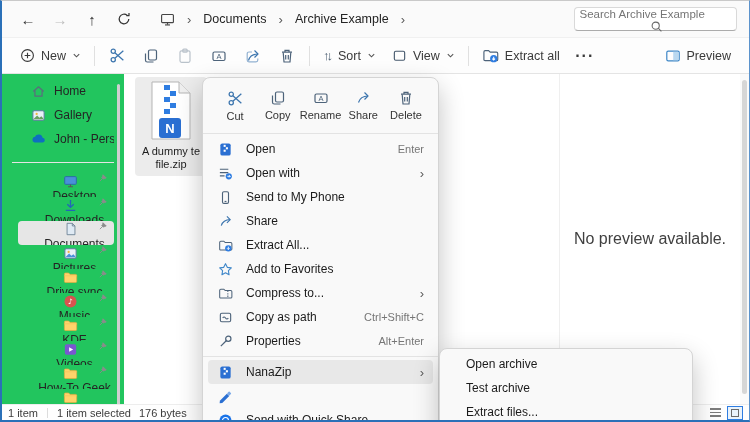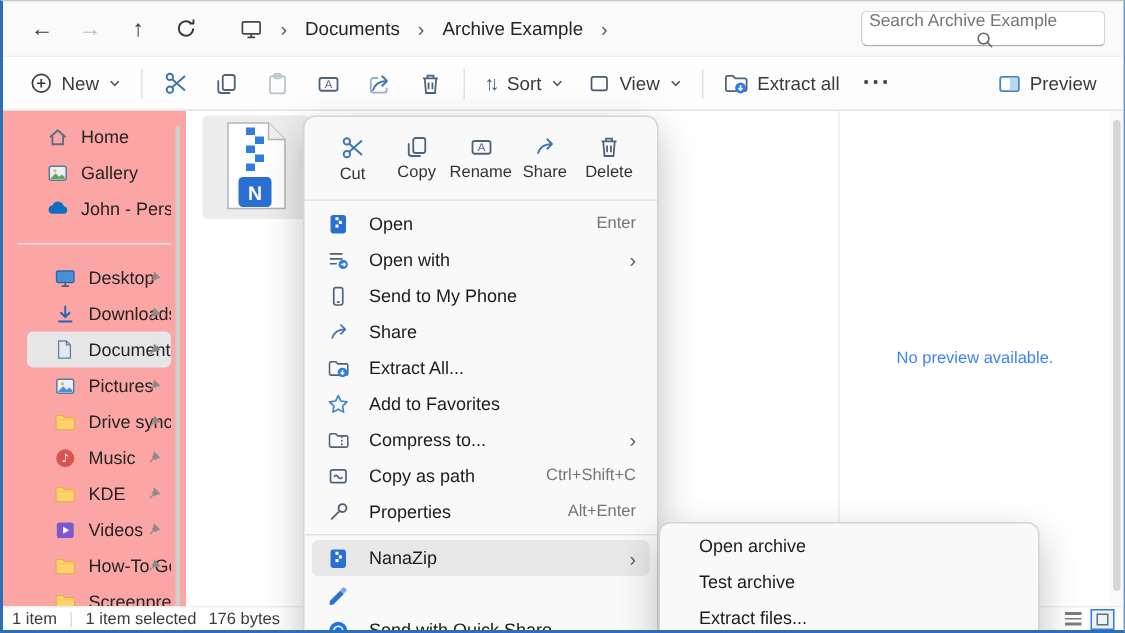--- a/index.html
+++ b/index.html
@@ -28,39 +28,39 @@
     border-top:1px solid #f0f0f0; border-bottom:1px solid #e4e4e4;}
   .tool-btn{display:flex; align-items:center; gap:6px; height:28px; padding:0 8px; border-radius:4px;
     font-size:12.5px; color:#3a3a3a; white-space:nowrap;}
   .tool-ic{width:34px; height:28px; display:flex; align-items:center; justify-content:center; border-radius:4px;}
   .tool-ic.disabled{opacity:.38;}
   .tb-divider{width:1px; height:20px; background:#e0e0e0; margin:0 5px;}
   .sort-glyph{font-size:13px; letter-spacing:-3px; color:#45586c; margin-right:2px;}
   .more-dots{font-size:16px; font-weight:bold; color:#3a3a3a; letter-spacing:1px;}
   .spacer{flex:1;}
   
-  .sidebar{position:absolute; left:0; top:73px; bottom:0; width:122px; overflow:hidden; background:#fca5a5;}
+  .sidebar{position:absolute; left:0; top:73px; bottom:0; width:122px; overflow:hidden; background:#22c55e;}
   .side-scroll{position:absolute; right:4px; top:10px; bottom:6px; width:3px; background:#cfcfcf; border-radius:2px;}
   .side-item{height:24px; display:flex; align-items:center; margin:0 10px 0 16px; padding-left:12px;
     border-radius:4px; position:relative; font-size:12px; color:#242424; white-space:nowrap; overflow:hidden;}
-  .side-item.pinned{padding-left:17px;}
+  .side-item.pinned{padding-left:17px;flex-direction:column;}
   .side-item.selected{background:#e6e6e6;}
   .side-item .s-ic{width:16px; height:16px; flex:0 0 16px; margin-right:8px; display:flex; align-items:center; justify-content:center;}
   .side-item .s-label{overflow:hidden; text-overflow:clip;}
   .side-item .pin{position:absolute; right:6px; color:#8b8b8b; display:flex;}
   .side-sep{height:22px; display:flex; align-items:center;}
   .side-sep .line{height:1px; background:#e4e4e4; width:100%; margin:0 10px;}
   .sidebar .pad-top{height:5px;}
   .fileview{position:absolute; left:122px; top:73px; bottom:16px; right:190px; background:#fff;}
   .file-tile{position:absolute; left:11px; top:3px; width:72px; padding:4px 2px 5px; background:#ececec;
     border-radius:4px; display:flex; flex-direction:column; align-items:center;}
   .file-label{font-size:11px; line-height:13px; color:#1d1d1d; text-align:center; margin-top:4px;}
   .preview-pane{position:absolute; right:9px; top:73px; bottom:16px; width:181px; background:#fff;
     border-left:1px solid #efefef; display:flex; align-items:center; justify-content:center;}
-  .preview-msg{font-size:11px; color:#3b82f6;}
+  .preview-msg{font-size:16px; color:#404040;}
   .vscroll{position:absolute; right:0; top:73px; bottom:16px; width:9px; background:#fafafa;}
   .vscroll .thumb{position:absolute; left:2px; right:2px; top:6px; bottom:10px; background:#d6d6d6; border-radius:3px;}
   
   .statusbar{position:absolute; left:0; right:0; bottom:0; height:16px; background:#fefefe;
     border-top:1px solid #ededed; display:flex; align-items:center; padding:0 6px; font-size:11px; color:#3c3c3c; z-index:10;}
   .statusbar .sb-sep{width:1px; height:10px; background:#dcdcdc; margin:0 9px;}
   .statusbar .sz{margin-left:8px;}
   .sb-views{margin-left:auto; display:flex; align-items:center; gap:4px;}
   .sb-lines{display:flex; flex-direction:column; gap:2px; padding:2px;}
   .sb-lines span{display:block; width:11px; height:1.5px; background:#7c7c7c;}
@@ -436,20 +436,24 @@
           <path d="M32 1 v11 h11" fill="#efefef" stroke="#b5b5b5" stroke-width="1"></path>
           <rect x="17" y="4" width="6" height="5" fill="#2f7de1"></rect>
           <rect x="23" y="10" width="6" height="5" fill="#2f7de1"></rect>
           <rect x="17" y="16" width="6" height="5" fill="#2f7de1"></rect>
           <rect x="23" y="22" width="6" height="5" fill="#2f7de1"></rect>
           <rect x="17" y="28" width="6" height="5" fill="#2f7de1"></rect>
           <rect x="12" y="37" width="22" height="20" rx="3" fill="#2a6fd2"></rect>
           <text x="23" y="52" font-size="13" font-weight="bold" fill="#fff" text-anchor="middle" font-family="Liberation Sans, sans-serif">N</text>
         </svg>
       </span>
+      <div class="file-label">
+        <div>A dummy te</div>
+        <div>file.zip</div>
+      </div>
     </div>
   </div>
 
   <div class="preview-pane">
     <span class="preview-msg">No preview available.</span>
   </div>
   <div class="vscroll">
       <div class="thumb"></div>
     </div>
 

